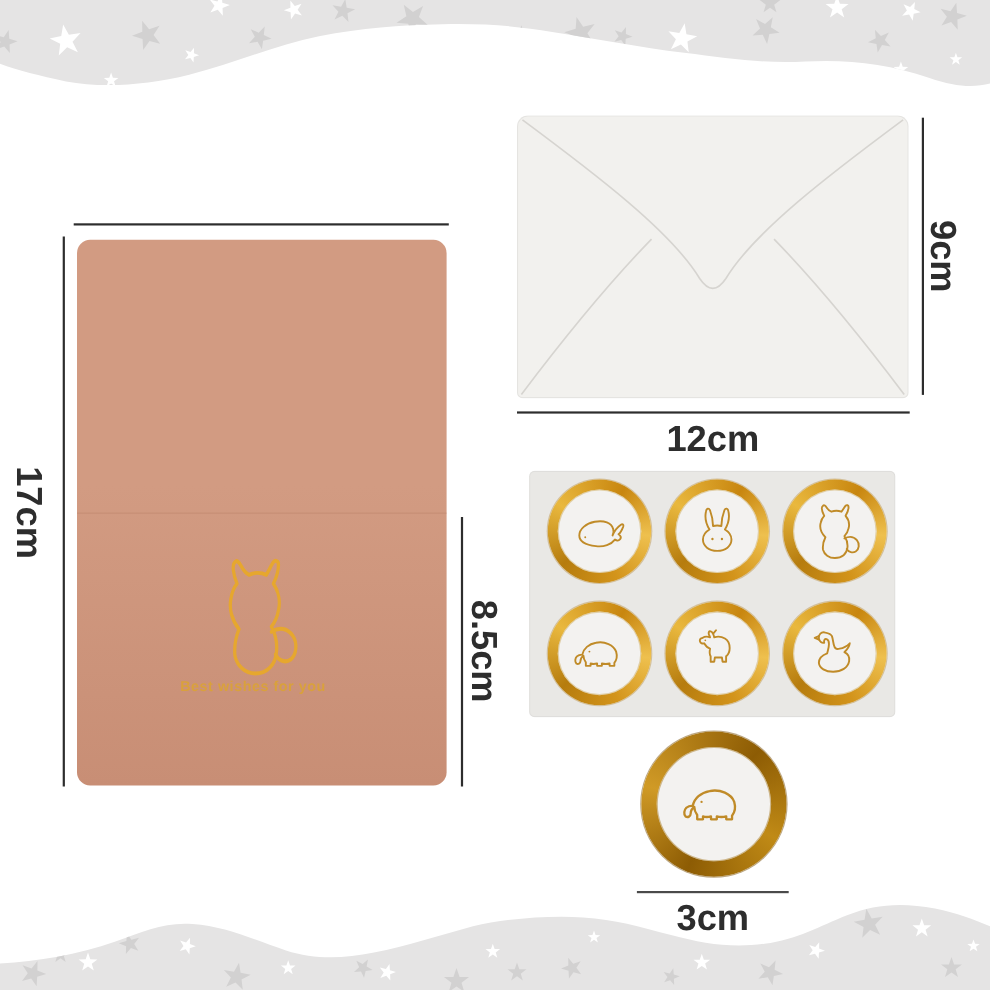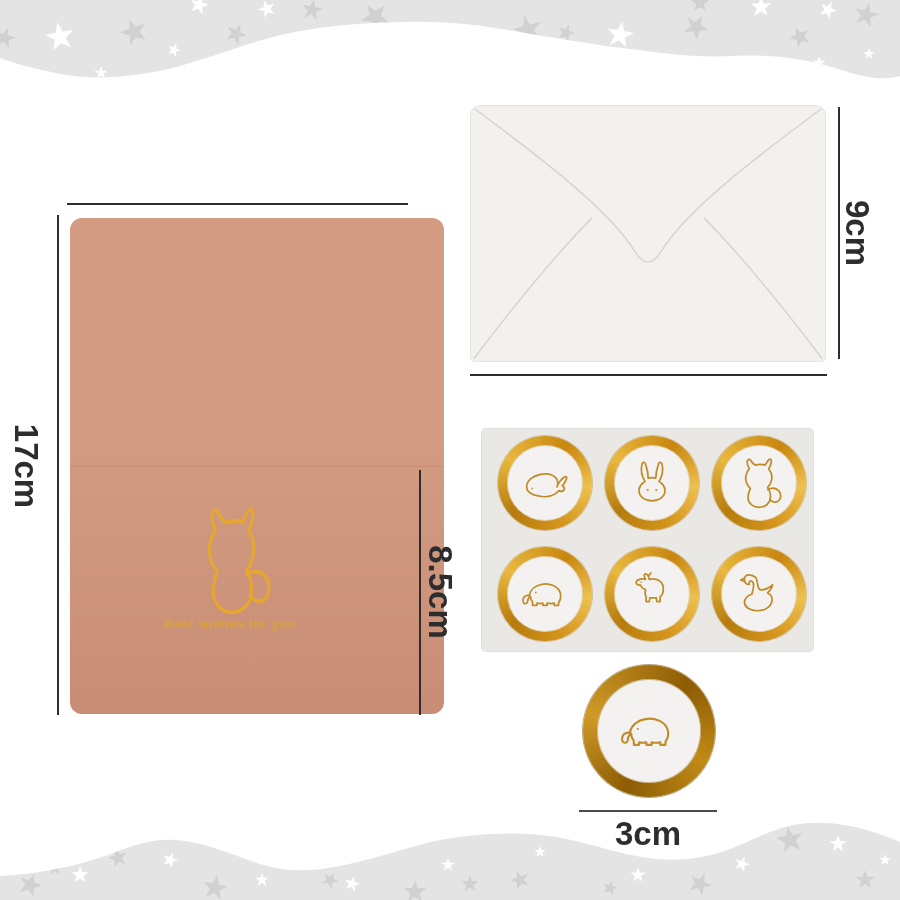--- a/index.html
+++ b/index.html
@@ -4,21 +4,21 @@
 <style>
   html,body{margin:0;padding:0;}
   body{width:900px;height:900px;background:#ffffff;overflow:hidden;
        font-family:"Liberation Sans",sans-serif;position:relative;}
   .stage{position:absolute;inset:0;width:900px;height:900px;overflow:hidden;}
   .band{position:absolute;left:0;width:900px;height:120px;}
   .band-top{top:0;}
   .band-bottom{top:780px;}
 
   
-  .card{position:absolute;left:70px;top:218px;width:374px;height:496px;border-radius:12px;
+  .card{position:absolute;left:70px;top:218px;width:336px;height:496px;border-radius:12px;
         background:linear-gradient(180deg,var(--card-top) 0%,var(--card-top) 45%,var(--card-bottom) 100%);}
   .fold{position:absolute;left:0;top:248px;width:100%;height:1px;background:var(--card-fold);opacity:.45;}
   .card-cat{position:absolute;left:116px;top:285px;width:92px;height:115px;color:var(--gold-foil);}
   .card-msg{position:absolute;left:30px;top:398px;width:260px;text-align:center;
             font-size:13px;font-weight:bold;letter-spacing:.5px;color:var(--gold-text);}
 
   
   .envelope{position:absolute;left:470px;top:105px;width:356px;height:257px;
             background:var(--envelope);border:1px solid rgba(0,0,0,.05);
             border-radius:10px 10px 5px 5px;box-sizing:border-box;}
@@ -204,20 +204,21 @@
         <path d="M4,3 C70,52 140,105 166,148 Q178,166 190,148 C216,105 286,52 352,3"></path>
         <path d="M3,254 C40,205 85,150 122,112"></path>
         <path d="M353,254 C316,205 271,150 234,112"></path>
       </g>
     </svg>
   </div>
 
   <div class="dline" style="left:838px;top:107px;width:2px;height:252px;"></div>
   <div class="dlabel rot" style="left:802px;top:215px;width:110px;">9cm</div>
   <div class="dline" style="left:470px;top:374px;width:357px;height:2px;"></div>
+  <div class="dlabel" style="left:548px;top:381px;width:200px;">12cm</div>
 
   <div class="sheet">
     <div class="grid">
         <div class="sticker">
           <div class="sticker-inner">
             <svg class="animal" viewBox="0 0 100 100">
               <use href="#sym-whale"></use>
             </svg>
           </div>
         </div>

